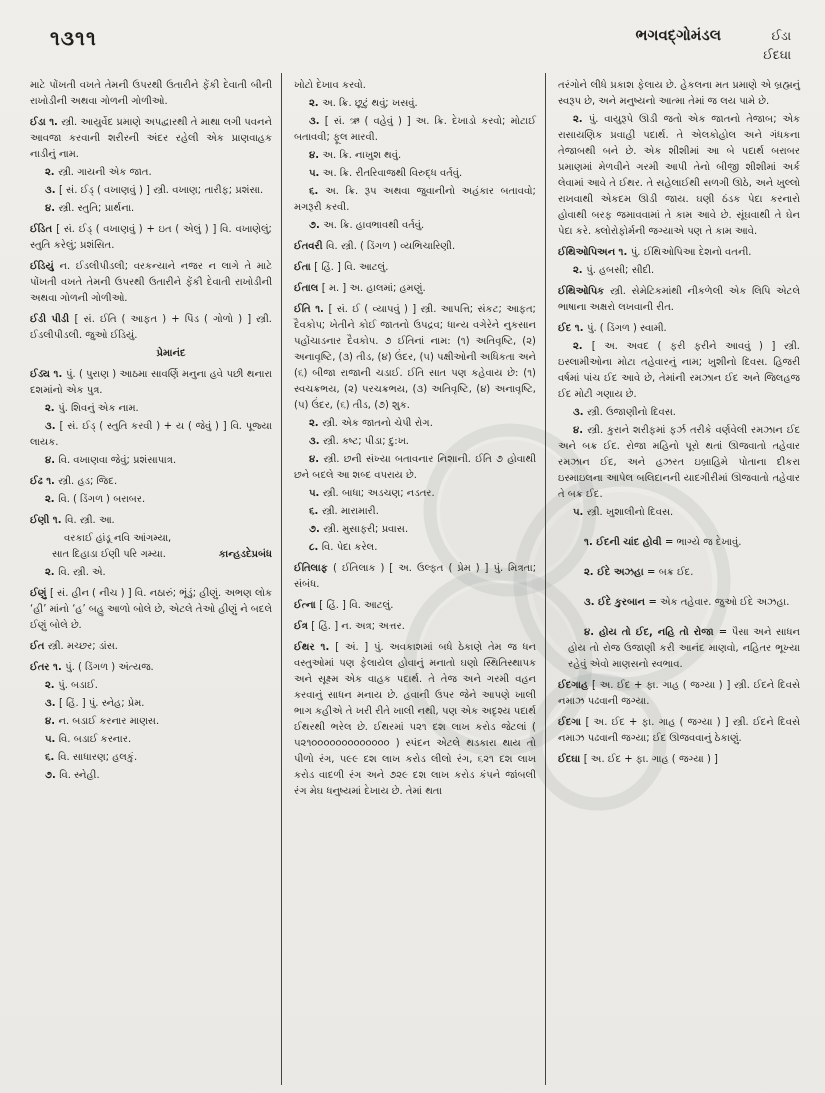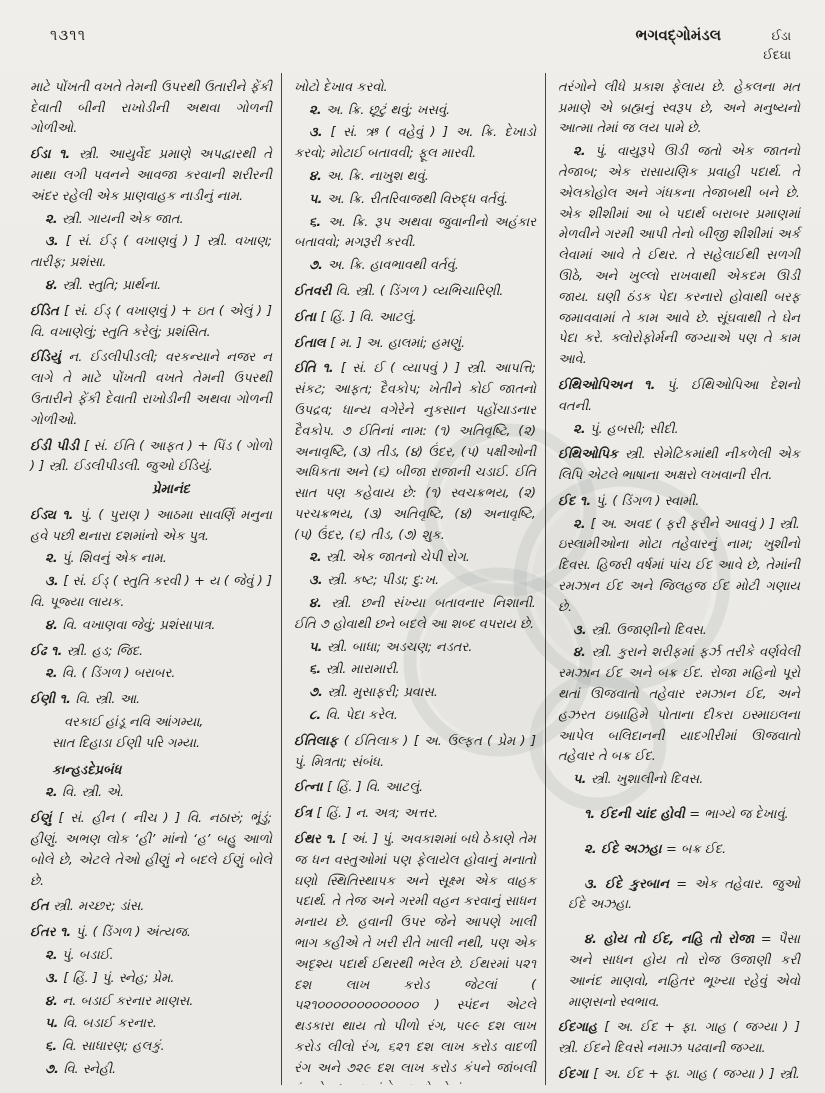--- a/index.html
+++ b/index.html
@@ -8,45 +8,44 @@
     background:#edecE8;
     background:linear-gradient(180deg,#efeeea 0%,#ecebe7 40%,#eae9e5 100%);
     font-family:"DejaVu Sans",sans-serif;
     color:#201f1b;
     position:relative;overflow:hidden;
   }
   .page-header{
     display:flex;align-items:flex-start;
     padding:26px 34px 2px 50px;
   }
-  .page-number{font-weight:normal;font-size:15px;letter-spacing:1px;}
+  .page-number{font-weight:bold;font-size:20px;letter-spacing:1px;}
   .page-title{flex:1;text-align:right;font-weight:bold;font-size:15px;}
   .guide-words{text-align:right;font-weight:normal;font-size:12.5px;line-height:1.55;min-width:70px;}
   .columns{
     display:flex;
     margin:6px 16px 0 18px;
     height:1012px;overflow:hidden;
     position:relative;z-index:2;
   }
   .col{
     flex:1;
     padding:4px 9px 0 12px;
-    font-size:13px;line-height:1.6;
+    font-size:10px;line-height:1.6;
     text-align:justify;
-    font-style:italic;
   }
   .col + .col{border-left:1.6px solid #45443f;}
   .para{margin:0 0 2px 0;}
   .para.entry{margin-top:5px;}
   .head{font-weight:bold;}
   .para.sense{text-indent:15px;margin-top:1px;}
   .para.idiom{margin-left:10px;text-indent:16px;margin-top:14px;}
   .verse{margin:2px 0 2px 34px;text-align:left;}
   .verse-line{text-align:left;}
-  .verse-line.with-source{display:flex;justify-content:space-between;gap:6px;margin-left:-12px;flex-direction:column;}
+  .verse-line.with-source{display:flex;justify-content:space-between;gap:6px;margin-left:-12px;}
   .verse-source{font-weight:bold;white-space:nowrap;}
   .verse-source.own{text-align:center;margin-right:-6px;}
   .watermark{position:absolute;left:360px;top:390px;z-index:1;pointer-events:none;}
 </style>
 </head>
 <body>
 
 <svg class="watermark" width="430" height="440" viewBox="0 0 430 440">
   <g fill="none" stroke="#8a948c" stroke-opacity="0.16" stroke-width="13">
     <circle cx="150" cy="120" r="80"></circle>

